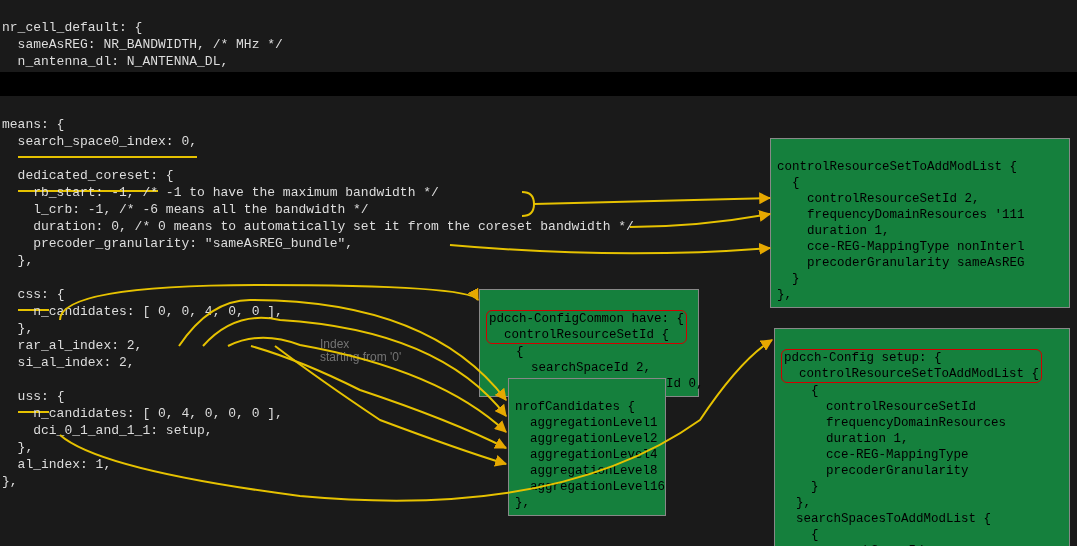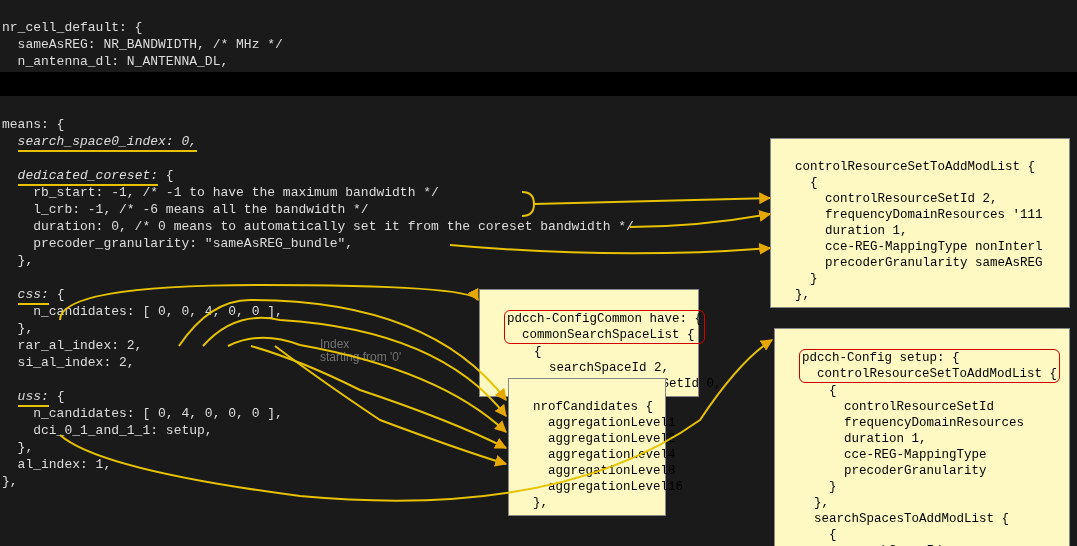--- a/index.html
+++ b/index.html
@@ -13,30 +13,30 @@
     position: relative;
     overflow: hidden;
   }
   .block {
     position: absolute;
     white-space: pre;
     line-height: 17px;
   }
   .code { color: #ddd; }
   .gap { background:#000; position:absolute; left:0; right:0; }
-  .ul-yellow { border-bottom: 2px solid #e6c200; padding-bottom:1px;font-style:italic; }
+  .ul-yellow { border-bottom: 2px solid #e6c200; padding-bottom:7px; }
   .panel {
     position: absolute;
-    background: #fef9c3;
+    background: #15803d;
     color: #000;
     font-family: "Consolas","Courier New",monospace;
     font-size: 12.5px;
     line-height: 16px;
     white-space: pre;
-    padding: 4px 24px;
+    padding: 4px 6px;
     border: 1px solid #888;
   }
   .redbox {
     border: 1.5px solid #d10000;
     border-radius: 6px;
     padding: 0 2px;
     display: inline-block;
   }
   .annot {
     position: absolute;
@@ -100,21 +100,21 @@
 <span>    frequencyDomainResources '111</span>
 <span>    duration 1,</span>
 <span>    cce-REG-MappingType nonInterl</span>
 <span>    precoderGranularity sameAsREG</span>
 <span>  }</span>
 <span>},</span>
 </div>
 
 <div class="panel" style="left:479px; top:289px; width:220px;">
 <span class="redbox"><span>pdcch-ConfigCommon have: {</span>
-<span>  commonSearchSpaceList {</span></span>
+<span>  controlResourceSetId {</span></span>
 <span>    {</span>
 <span>      searchSpaceId 2,</span>
 <span>      controlResourceSetId 0,</span>
 </div>
 
 <div class="panel" style="left:508px; top:378px; width:158px;">
 <span>nrofCandidates {</span>
 <span>  aggregationLevel1</span>
 <span>  aggregationLevel2</span>
 <span>  aggregationLevel4</span>

